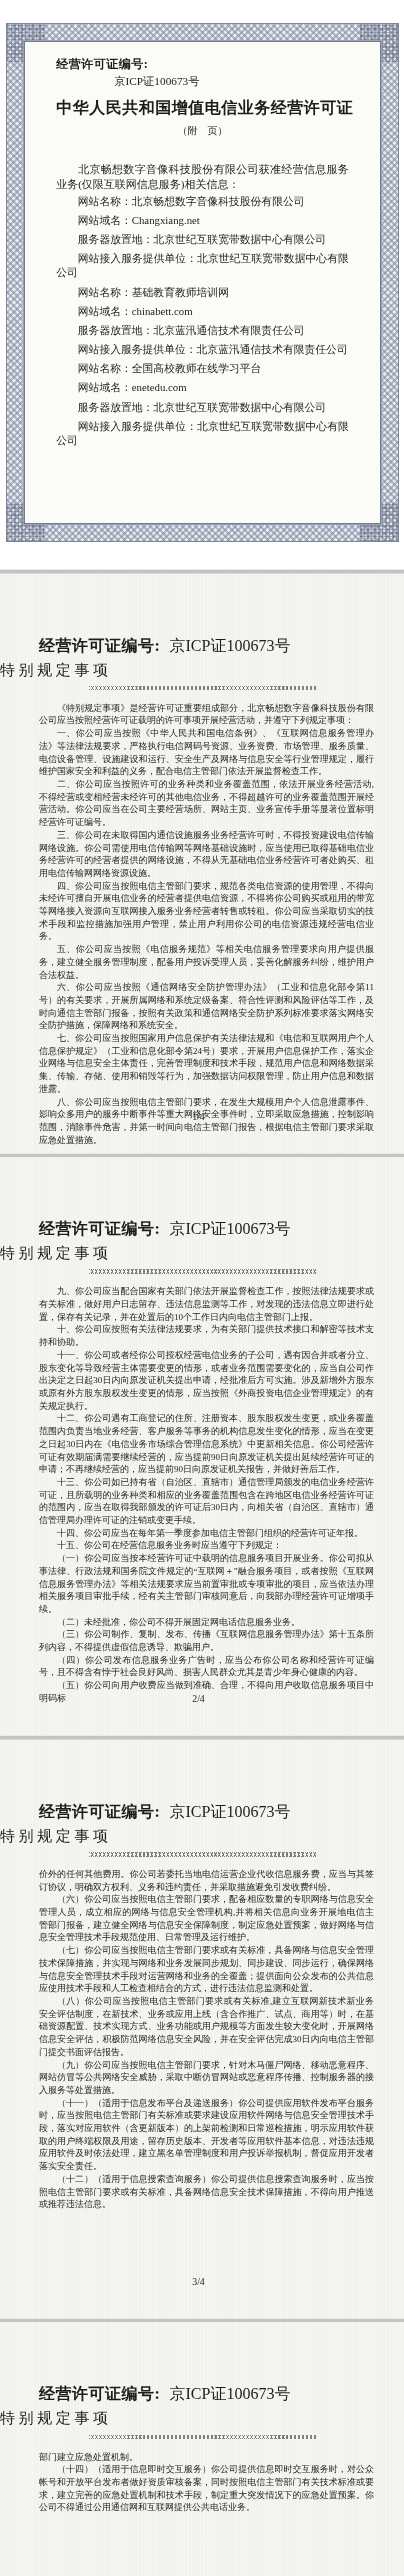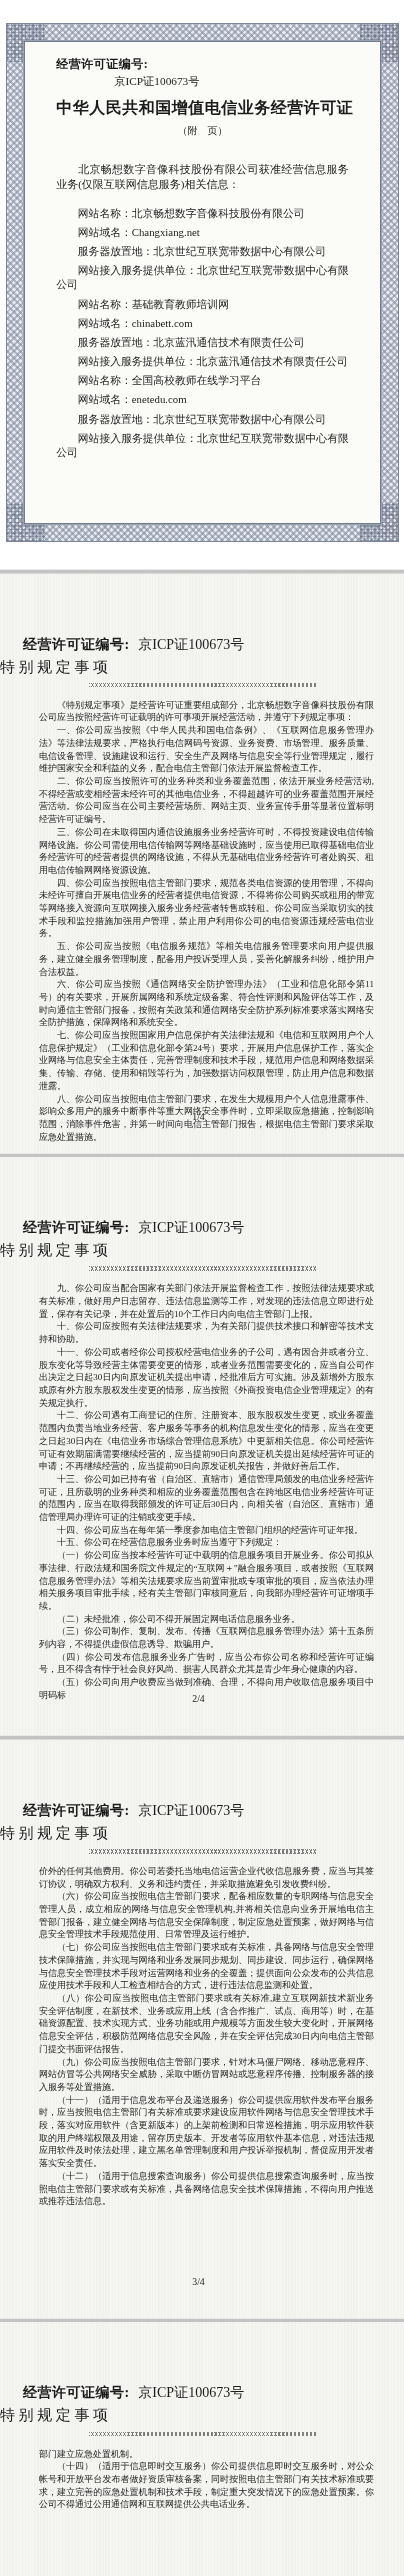--- a/index.html
+++ b/index.html
@@ -44,42 +44,42 @@
   .cert-license-number{font-size:11.3px;margin:1px 0 0 58px;}
   .cert-title{
     margin-top:8.2px;text-align:right;
     font-size:16px;font-weight:bold;letter-spacing:0.5px;white-space:nowrap;
   }
   .cert-subtitle{margin-top:5.2px;text-align:center;font-size:10px;font-weight:normal;}
   .cert-intro{
     margin-top:24px;font-size:11px;line-height:15px;
     text-indent:2em;text-align:justify;
   }
-  .cert-entries{margin-top:14px;}
+  .cert-entries{margin-top:2px;}
   .cert-entries p{
     margin:0 0 5.2px;font-size:10.8px;line-height:14px;
     text-indent:2em;text-align:justify;
   }
   
   .gap{height:27px;}
   .page-sep{
     height:4.6px;
     background:linear-gradient(180deg,#eaeaea 0 1px,#c3c3c4 1px 3.6px,#dadada 3.6px 4.6px);
   }
   
   .page{
     position:relative;box-sizing:border-box;
     height:578px;
     background-color:#f5f5f2;
     background-image:repeating-linear-gradient(90deg, rgba(0,0,0,.016) 0 1.5px, rgba(0,0,0,0) 1.5px 3.1px);
     padding-top:62px;
   }
   .page.p2{height:579px;}
   .page.last{height:552px;}
-  .page-header{padding-left:23px;font-size:14px;}
+  .page-header{padding-left:39px;font-size:16px;}
   .page-header .lbl{font-weight:bold;letter-spacing:0.5px;}
   .page-header .num{margin-left:5.2px;}
   .page-title{
     margin-top:4.1px;
     font-size:15px;font-weight:normal;letter-spacing:3.6px;
   }
   .rule-zigzag{
     width:228px;height:4.6px;margin:6.2px auto 0;
     background-image:
       repeating-linear-gradient(115deg, rgba(110,110,110,.85) 0 1px, rgba(0,0,0,0) 1px 3.6px),

